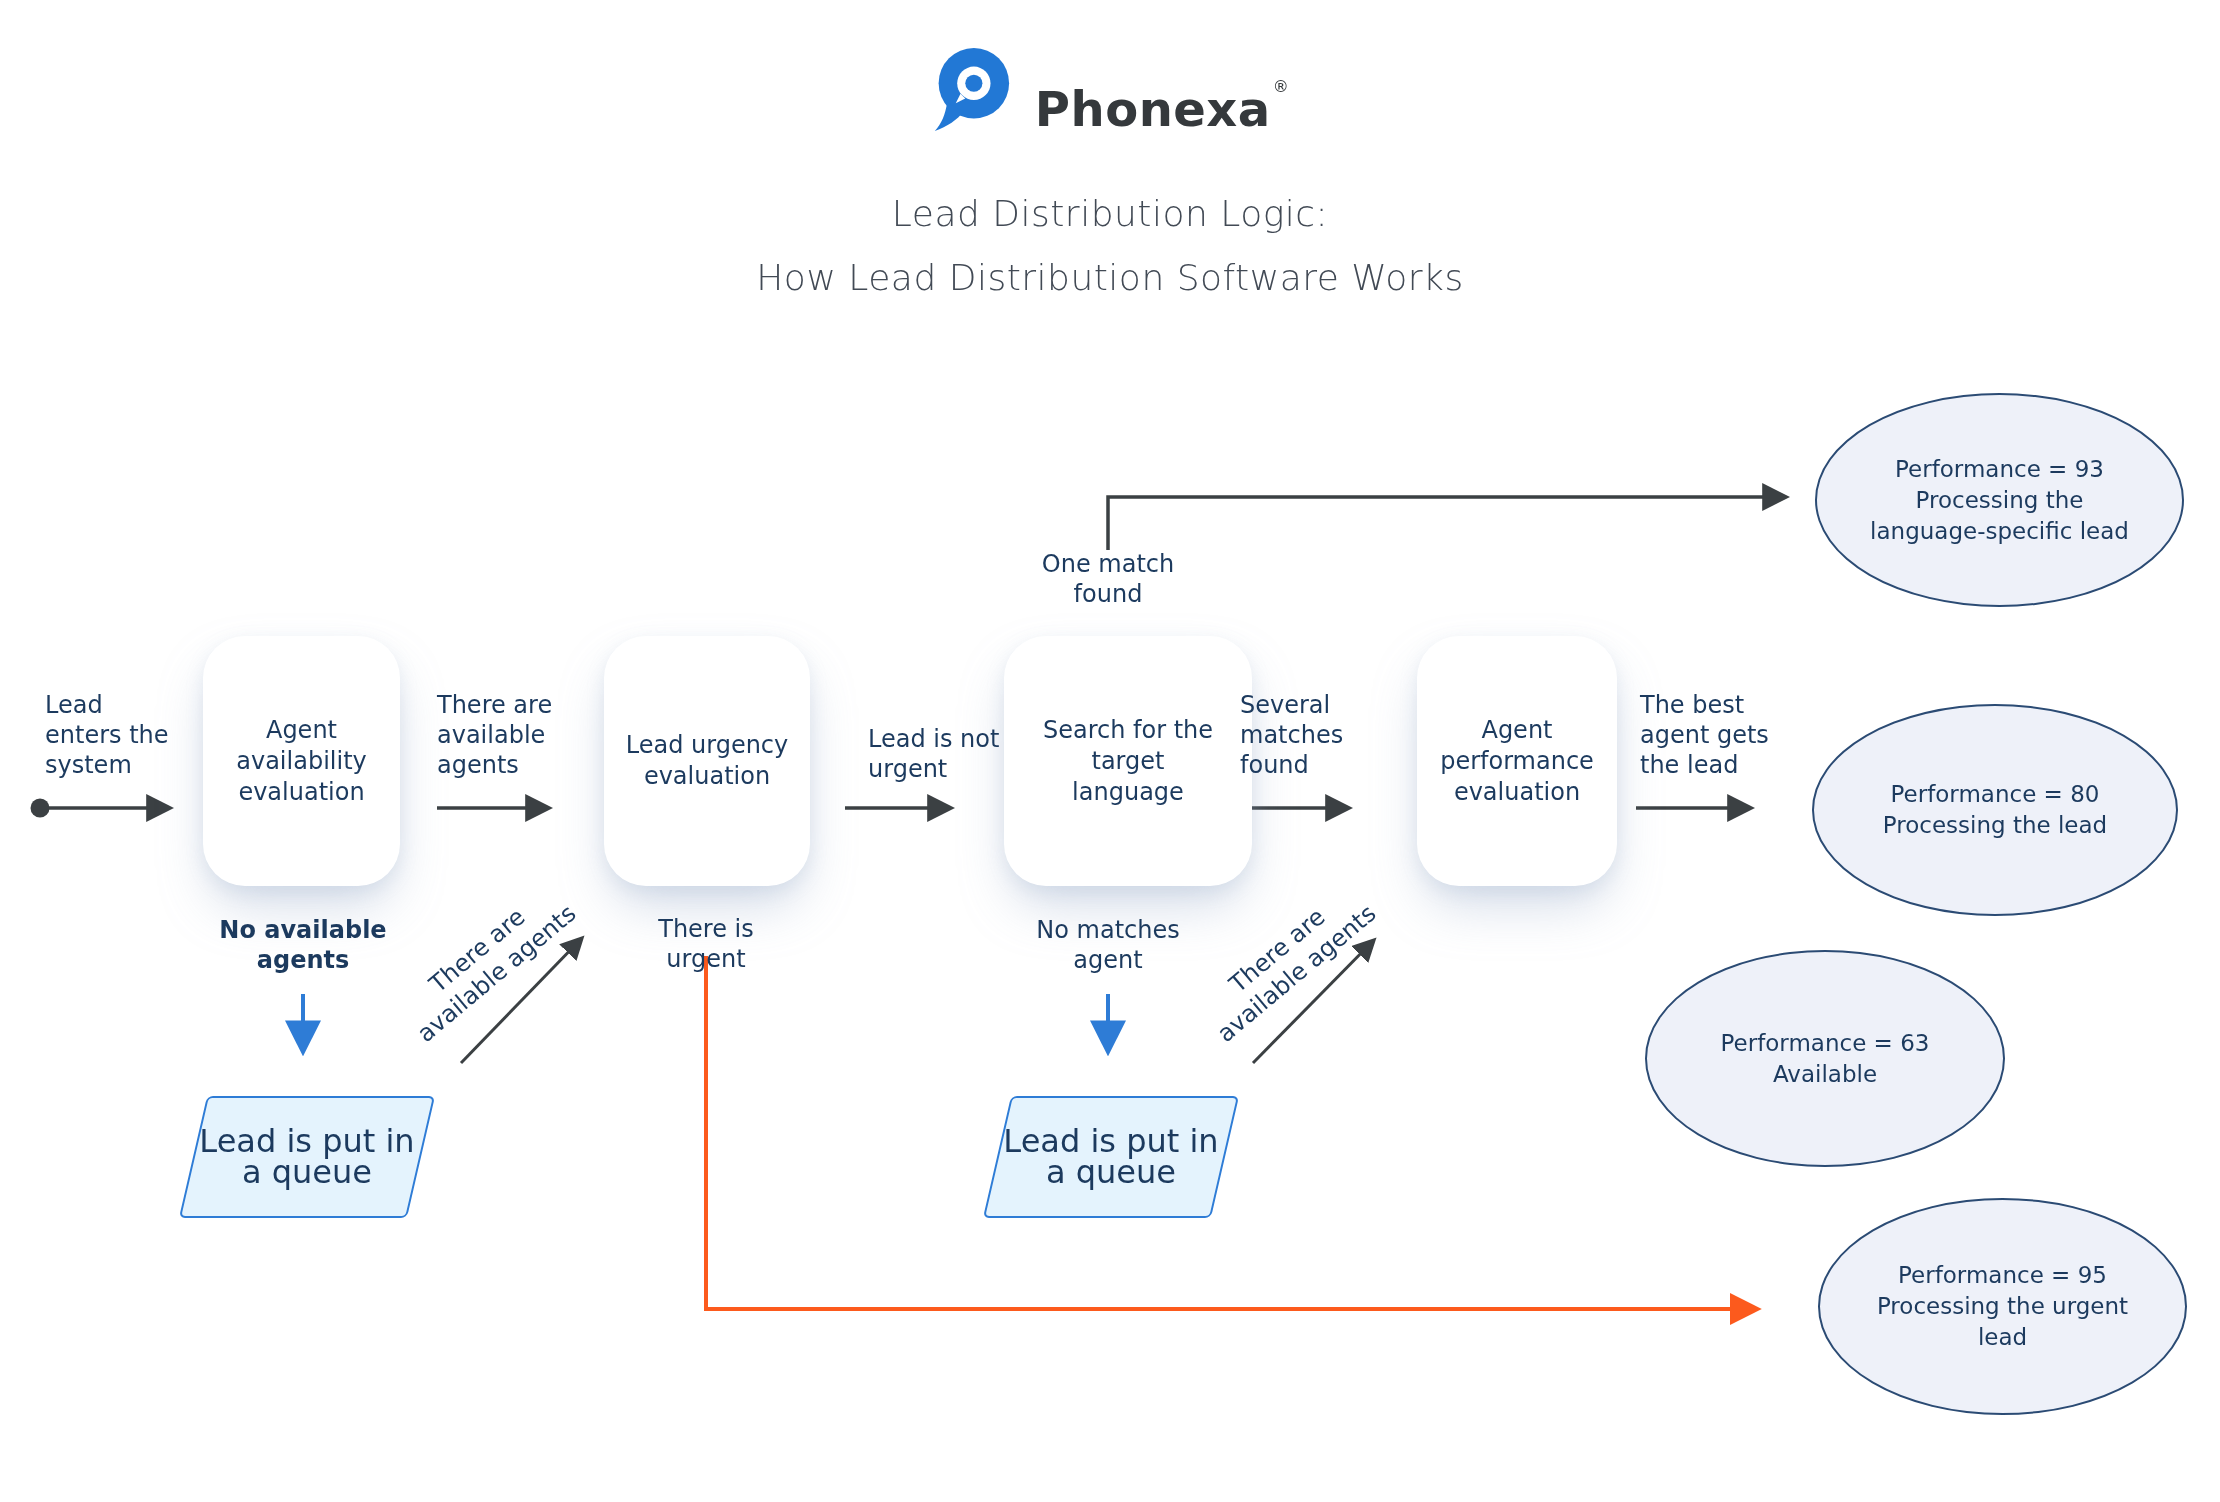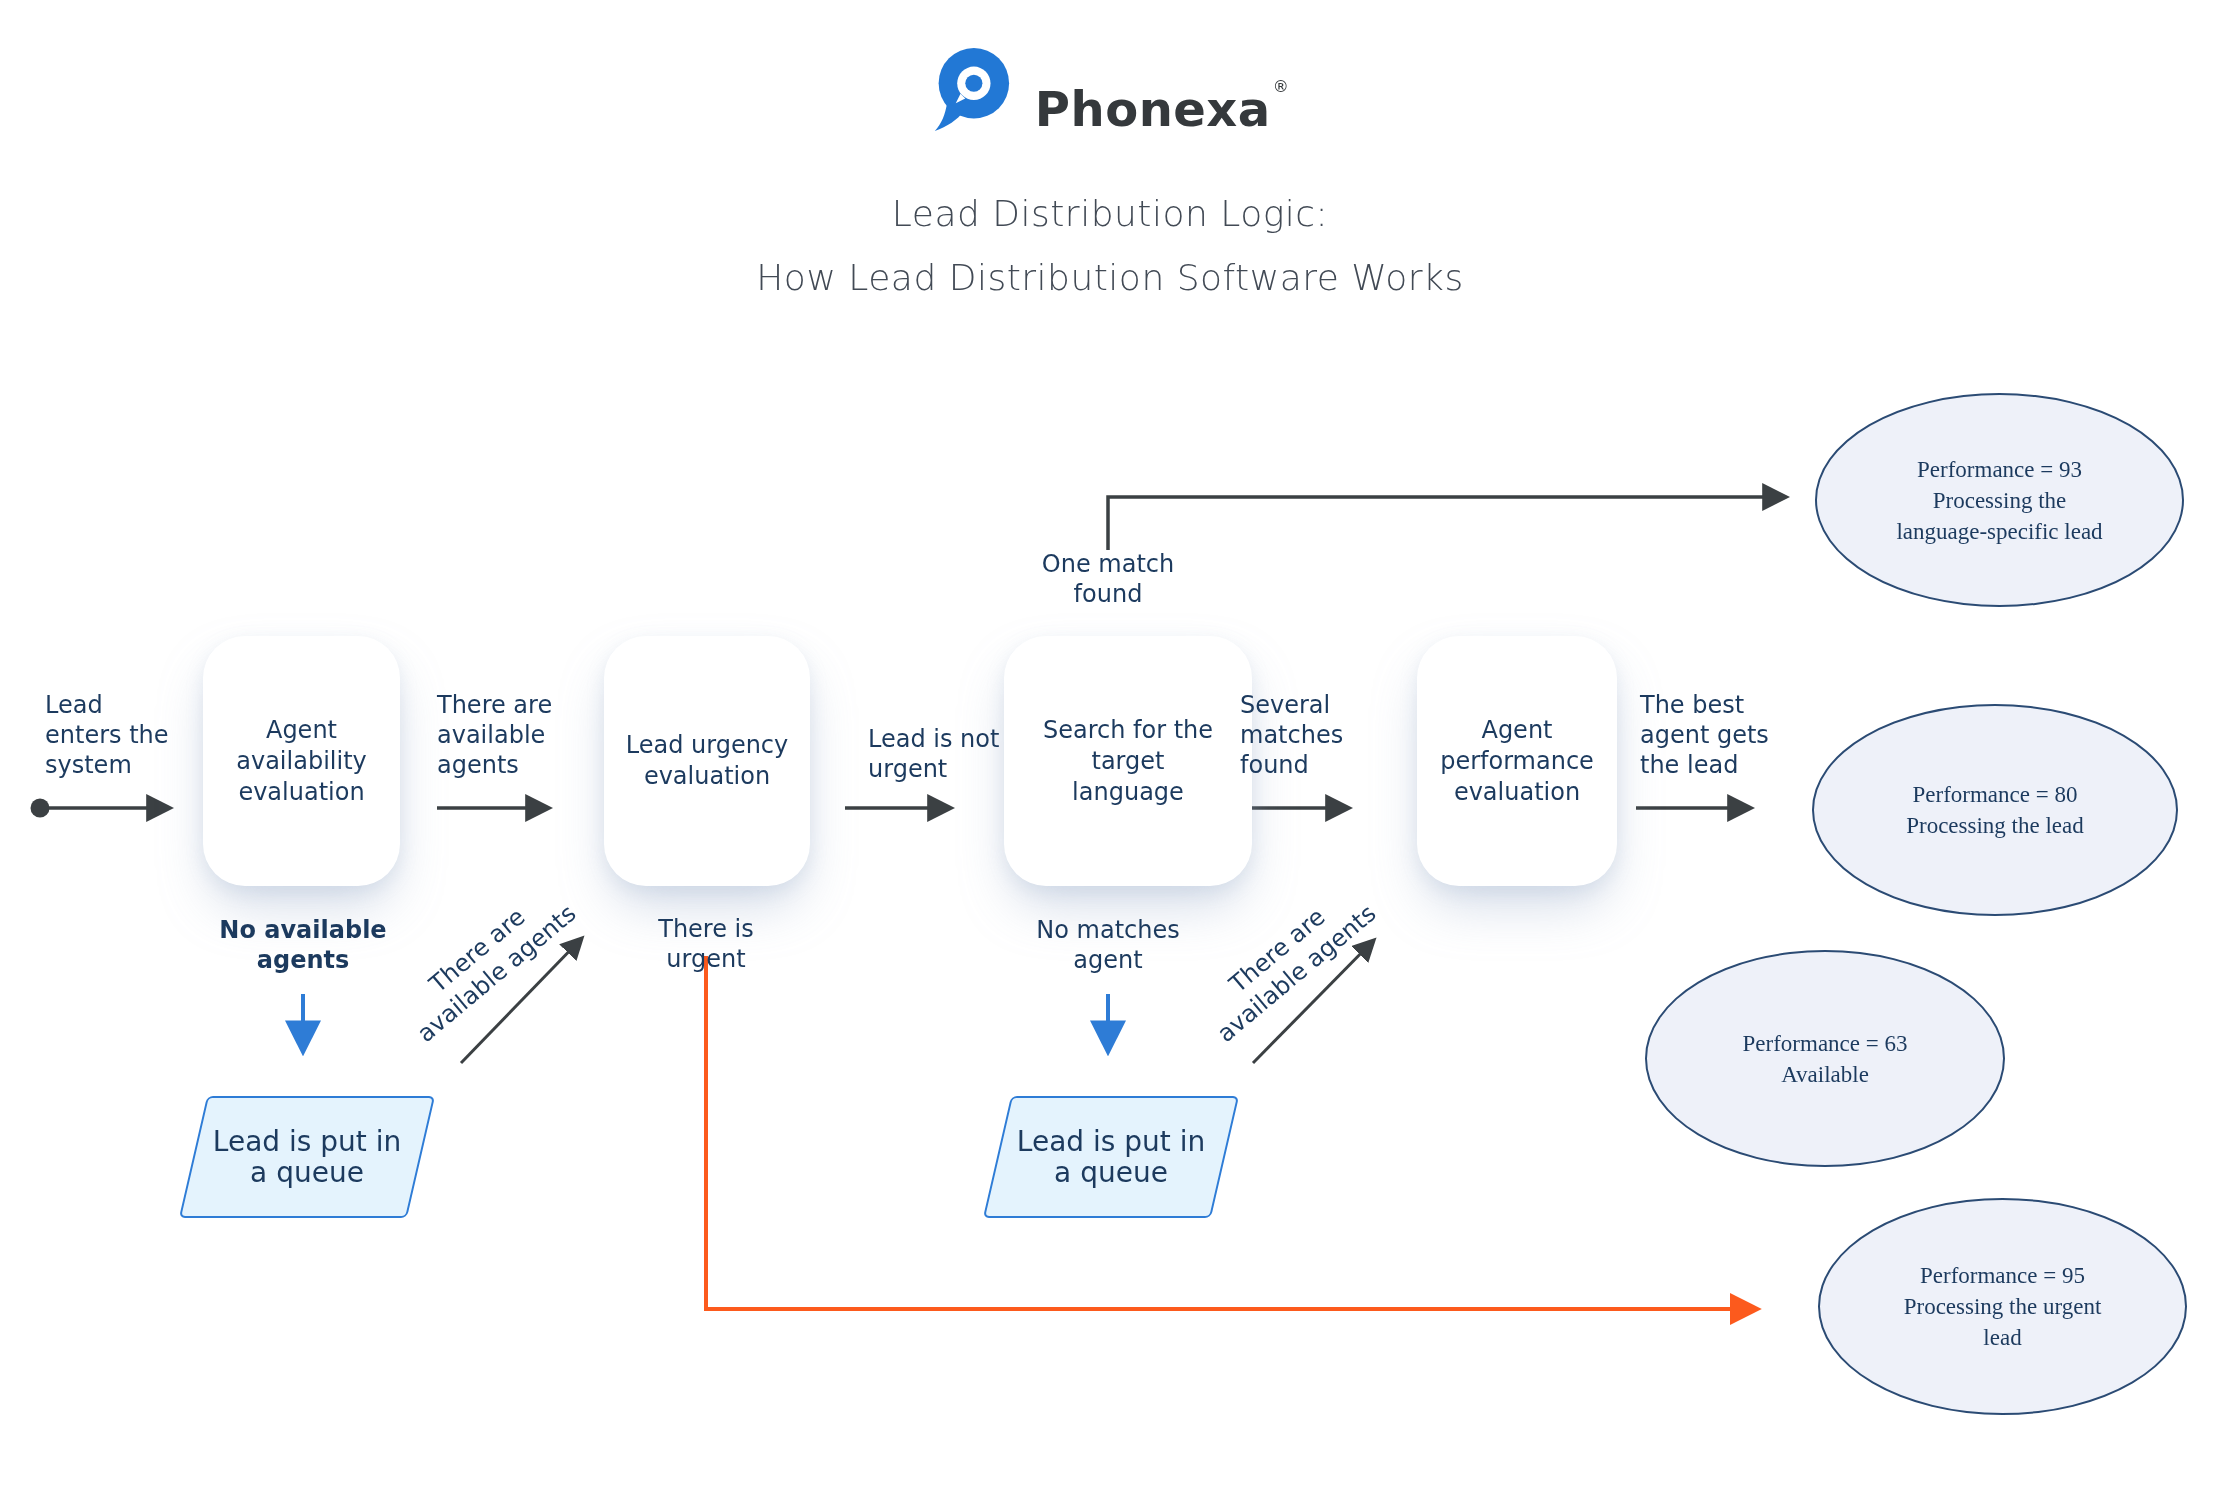--- a/index.html
+++ b/index.html
@@ -32,25 +32,25 @@
   
   .box{
     position:absolute;background:#fff;border-radius:42px;
     box-shadow:0 26px 52px -8px rgba(140,160,195,.38),0 6px 18px rgba(150,170,200,.18);
     display:flex;align-items:center;justify-content:center;text-align:center;
     white-space:pre-line;font-size:24px;line-height:31px;color:var(--navy);
   }
   .ellipse{
     position:absolute;background:var(--ellipse_fill);border:2px solid var(--ellipse_border);
     border-radius:50%;display:flex;align-items:center;justify-content:center;text-align:center;
-    white-space:pre-line;font-size:23px;line-height:31px;color:var(--navy);font-family:Liberation Serif, serif;
+    white-space:pre-line;font-size:23px;line-height:31px;color:var(--navy);
   }
   .pgram{position:absolute;}
   .pgram-bg{position:absolute;inset:0;background:var(--blue_fill);border:2.5px solid var(--blue);border-radius:6px;transform:skewX(-13deg);}
-  .pgram-label{position:absolute;inset:0;display:flex;align-items:center;justify-content:center;text-align:center;white-space:pre-line;font-size:28px;line-height:31px;color:var(--navy);}
+  .pgram-label{position:absolute;inset:0;display:flex;align-items:center;justify-content:center;text-align:center;white-space:pre-line;font-size:32px;line-height:31px;color:var(--navy);}
   
   .lbl{position:absolute;white-space:pre-line;font-size:24px;line-height:30px;color:var(--navy);}
   .lbl.center{text-align:center;}
   .lbl.rot{display:flex;align-items:center;justify-content:center;text-align:center;transform:rotate(-40deg);}
 </style>
 </head>
 <body>
 
 <div class="canvas">
 

